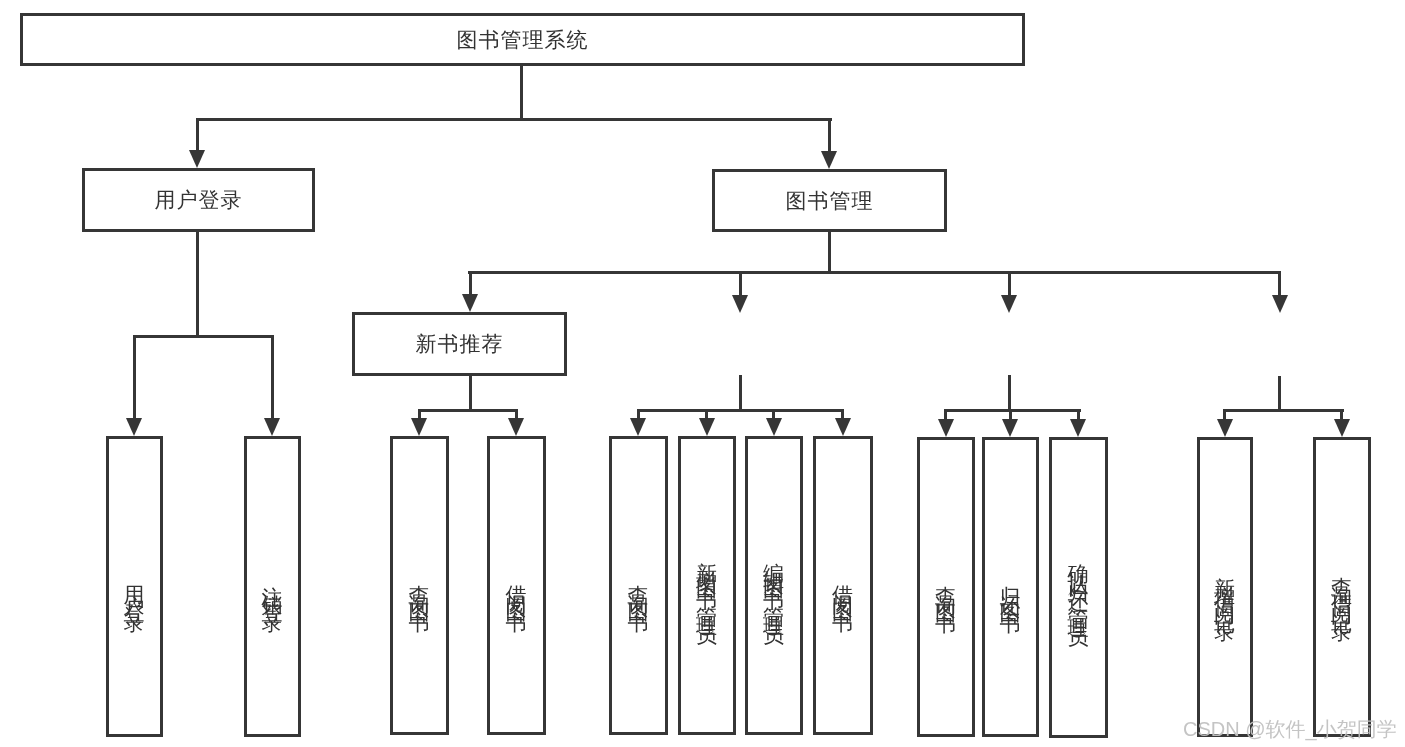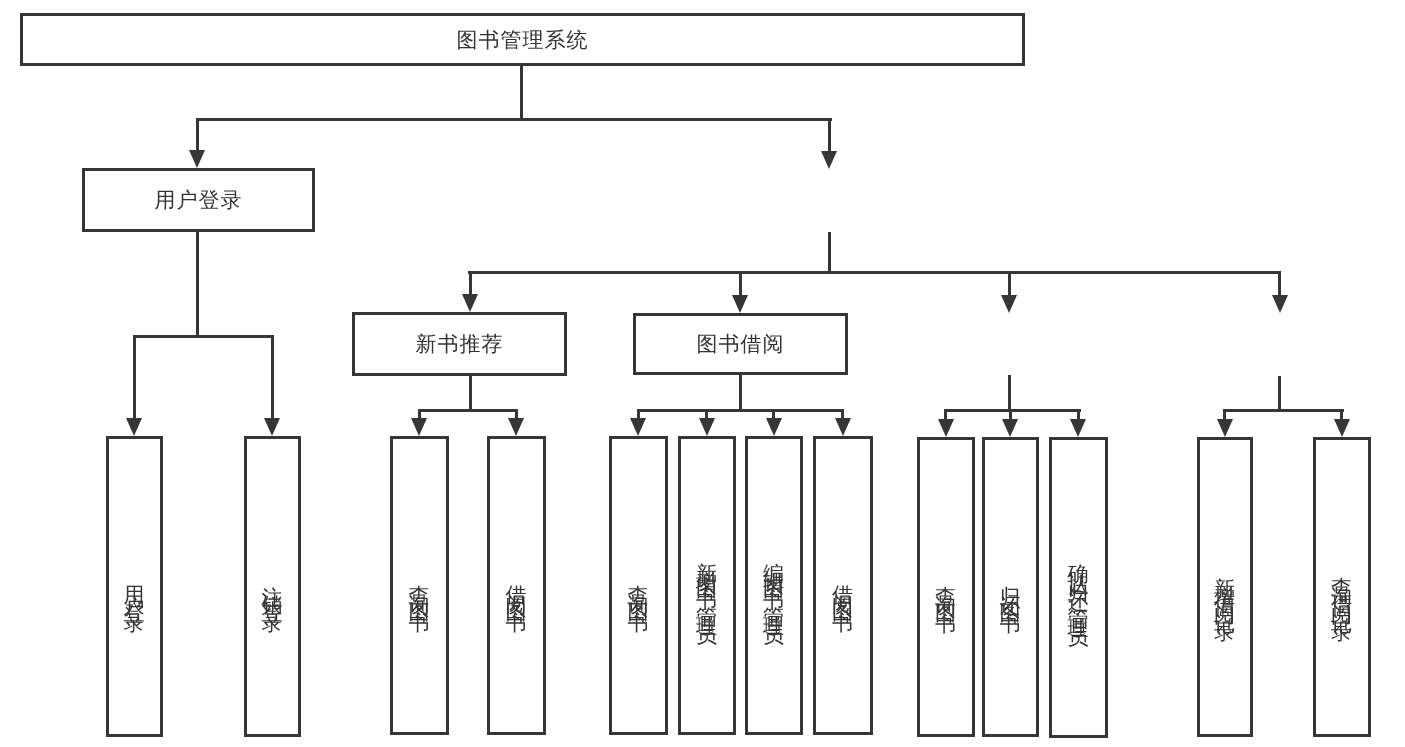--- a/index.html
+++ b/index.html
@@ -56,20 +56,23 @@
   <div class="ln" style="left:520px;top:66px;width:3px;height:55px;"></div>
   <div class="ln" style="left:196px;top:118px;width:636px;height:3px;"></div>
   <div class="ln" style="left:196px;top:118px;width:3px;height:35px;"></div>
   <div class="ar" style="left:189px;top:150px;"></div>
   <div class="ln" style="left:828px;top:118px;width:3px;height:35px;"></div>
   <div class="ar" style="left:821px;top:151px;"></div>
 
   <div class="box" style="left:82px;top:168px;width:233px;height:64px;">
     <span class="hlabel">用户登录</span>
   </div>
+  <div class="box" style="left:712px;top:169px;width:235px;height:63px;">
+    <span class="hlabel">图书管理</span>
+  </div>
 
   <div class="ln" style="left:196px;top:232px;width:3px;height:106px;"></div>
   <div class="ln" style="left:133px;top:335px;width:141px;height:3px;"></div>
   <div class="ln" style="left:133px;top:335px;width:3px;height:85px;"></div>
   <div class="ar" style="left:126px;top:418px;"></div>
   <div class="ln" style="left:271px;top:335px;width:3px;height:85px;"></div>
   <div class="ar" style="left:264px;top:418px;"></div>
 
   <div class="box" style="left:106px;top:436px;width:57px;height:301px;">
     <span class="vtext">用户登录</span>
@@ -84,23 +87,20 @@
   <div class="ar" style="left:462px;top:294px;"></div>
   <div class="ln" style="left:739px;top:271px;width:3px;height:26px;"></div>
   <div class="ar" style="left:732px;top:295px;"></div>
   <div class="ln" style="left:1008px;top:271px;width:3px;height:26px;"></div>
   <div class="ar" style="left:1001px;top:295px;"></div>
   <div class="ln" style="left:1278px;top:271px;width:3px;height:26px;"></div>
   <div class="ar" style="left:1272px;top:295px;"></div>
 
   <div class="box" style="left:352px;top:312px;width:215px;height:64px;">
     <span class="hlabel">新书推荐</span>
-  </div>
-  <div class="box" style="left:633px;top:313px;width:215px;height:62px;">
-    <span class="hlabel">图书借阅</span>
   </div>
 
   <div class="ln" style="left:469px;top:376px;width:3px;height:36px;"></div>
   <div class="ln" style="left:418px;top:409px;width:100px;height:3px;"></div>
   <div class="ln" style="left:418px;top:412px;width:3px;height:8px;"></div>
   <div class="ar" style="left:411px;top:418px;"></div>
   <div class="ln" style="left:515px;top:412px;width:3px;height:8px;"></div>
   <div class="ar" style="left:508px;top:418px;"></div>
   <div class="box" style="left:390px;top:436px;width:59px;height:299px;">
     <span class="vtext">查询图书</span>
@@ -156,14 +156,15 @@
   <div class="ar" style="left:1217px;top:419px;"></div>
   <div class="ln" style="left:1340px;top:412px;width:3px;height:8px;"></div>
   <div class="ar" style="left:1334px;top:419px;"></div>
   <div class="box" style="left:1197px;top:437px;width:56px;height:300px;">
     <span class="vtext">新增借阅记录</span>
   </div>
   <div class="box" style="left:1313px;top:437px;width:58px;height:300px;">
     <span class="vtext">查询借阅记录</span>
   </div>
 
+  <div class="watermark">CSDN @软件_小贺同学</div>
 
 </div>
 
 </body></html>

